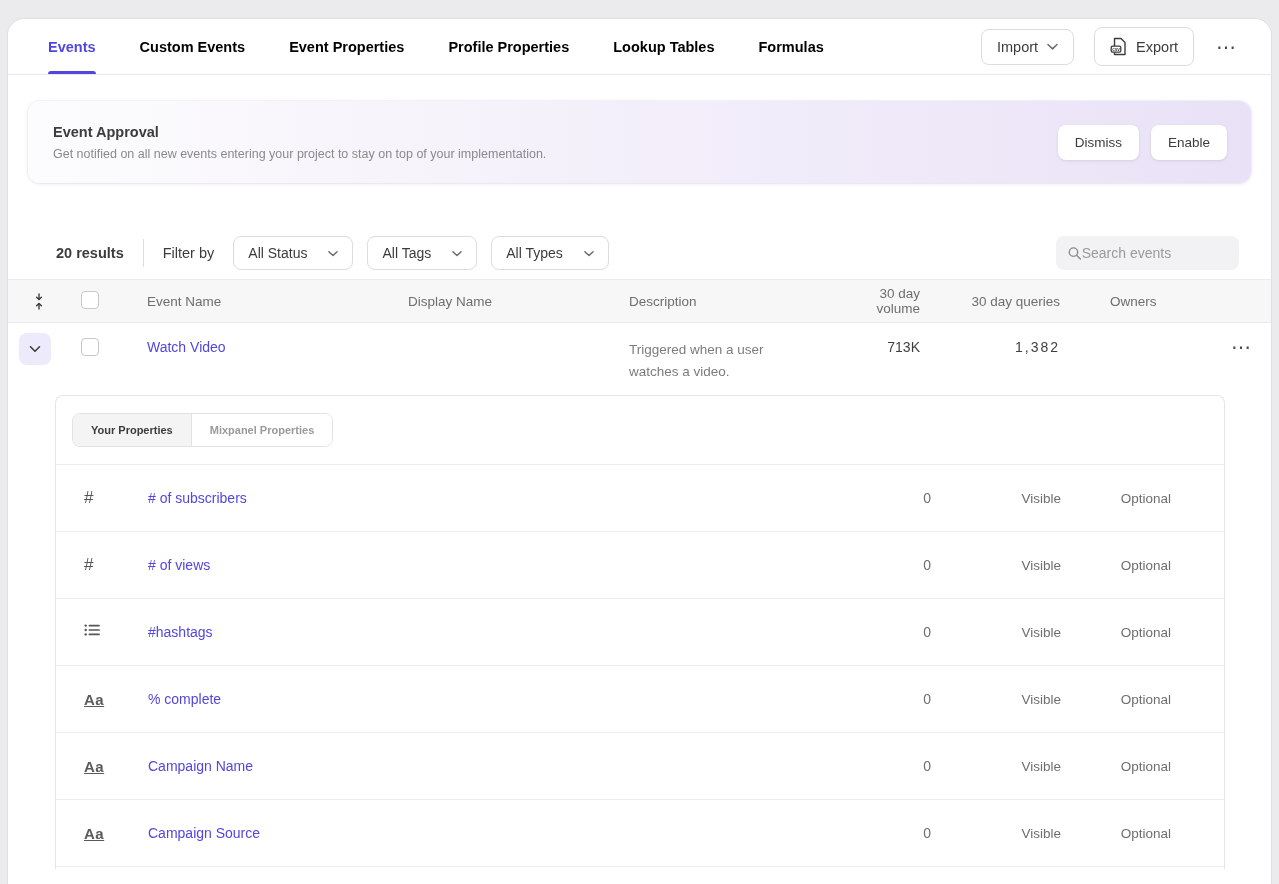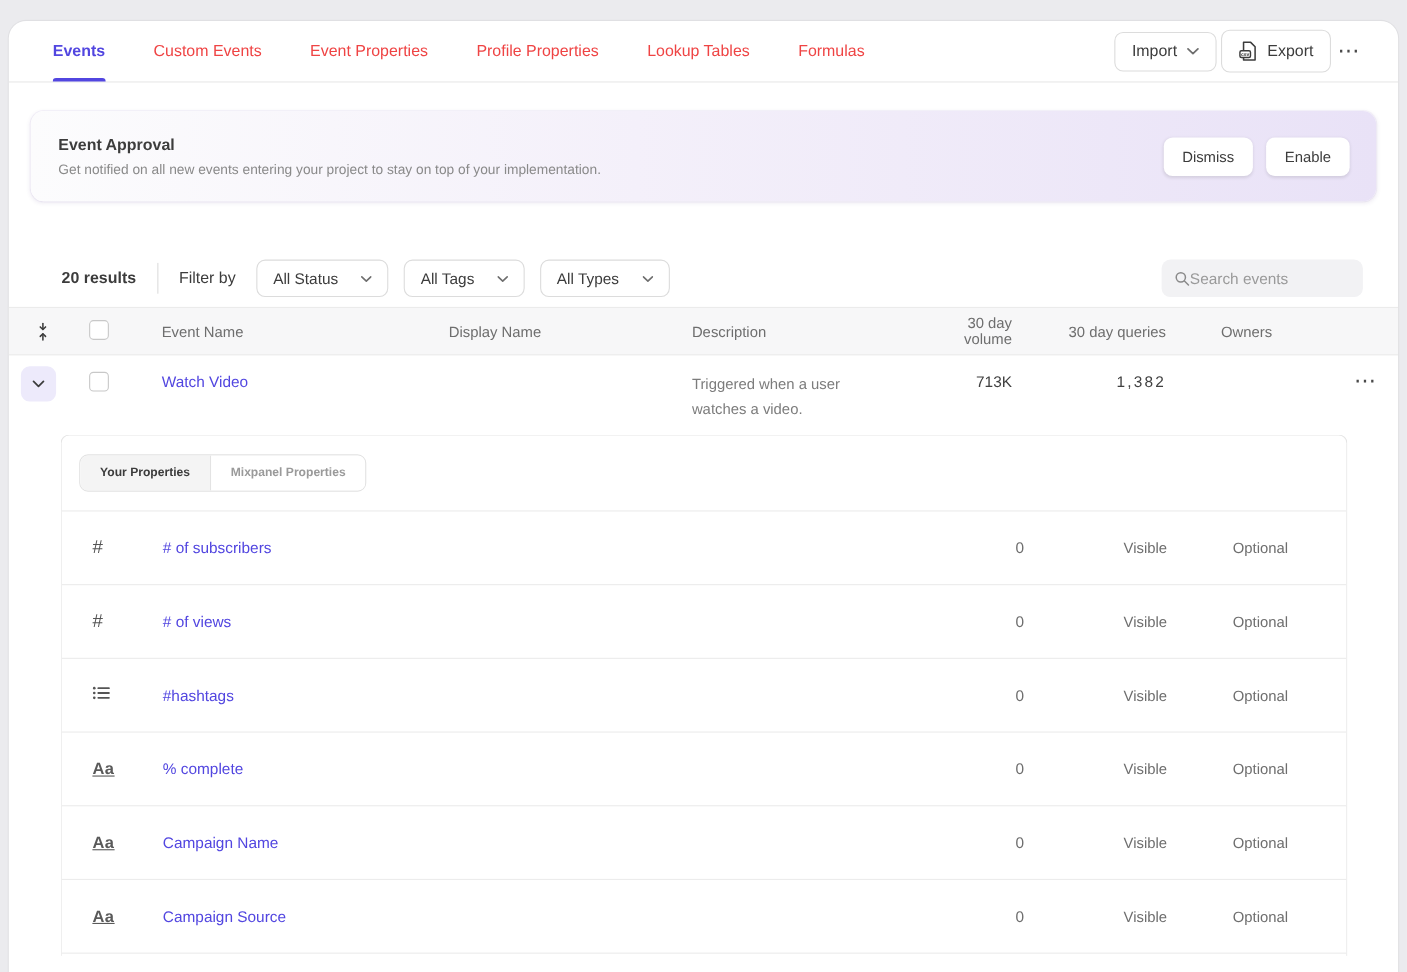--- a/index.html
+++ b/index.html
@@ -7,25 +7,25 @@
     font-family:"Liberation Sans", sans-serif; background:#ebebee; }
   .card { position:absolute; left:8px; top:19px; width:1263px; height:876px;
     background:#fff; border-radius:16px 16px 0 0; overflow:hidden;
     box-shadow:0 0 0 1px rgba(0,0,0,.045); }
 
   
   .topbar { display:flex; align-items:center; height:56px; padding:0 32px 0 40px;
     border-bottom:1px solid #e8e8e8; }
   .tabs { display:flex; gap:44px; height:100%; align-items:center; }
   .tab { position:relative; height:100%; display:flex; align-items:center;
-    font-size:14.5px; font-weight:400; color:#ef4444; cursor:pointer; }
+    font-size:14.5px; font-weight:700; color:#000000; cursor:pointer; }
   .tab.active { color:#5246e0; font-weight:700; }
   .tab.active::after { content:""; position:absolute; left:0; right:0; bottom:0;
     height:3px; border-radius:3px 3px 0 0; background:#5246e0; }
-  .topbar-actions { margin-left:auto; display:flex; align-items:center; gap:4px; }
+  .topbar-actions { margin-left:auto; display:flex; align-items:center; gap:20px; }
   .btn-outline { display:flex; align-items:center; gap:9px; border:1px solid #dcdcdc;
     border-radius:8px; background:#fff; padding:9px 15px; font-size:14.5px;
     font-weight:500; color:#3c3c3c; cursor:pointer; font-family:inherit; }
   .more-btn { border:none; background:none; font-size:20px; color:#4a4a4a;
     letter-spacing:1px; cursor:pointer; padding:4px 2px; line-height:1; }
   .chev { stroke:#6e6e6e; stroke-width:1.6; fill:none; stroke-linecap:round; stroke-linejoin:round; }
 
   
   .banner { position:relative; margin:26px 20px 0 20px; height:82px; border-radius:12px;
     background:linear-gradient(90deg,#fcfcfd 0%,#f4f0fa 45%,#e9e2f7 100%);

